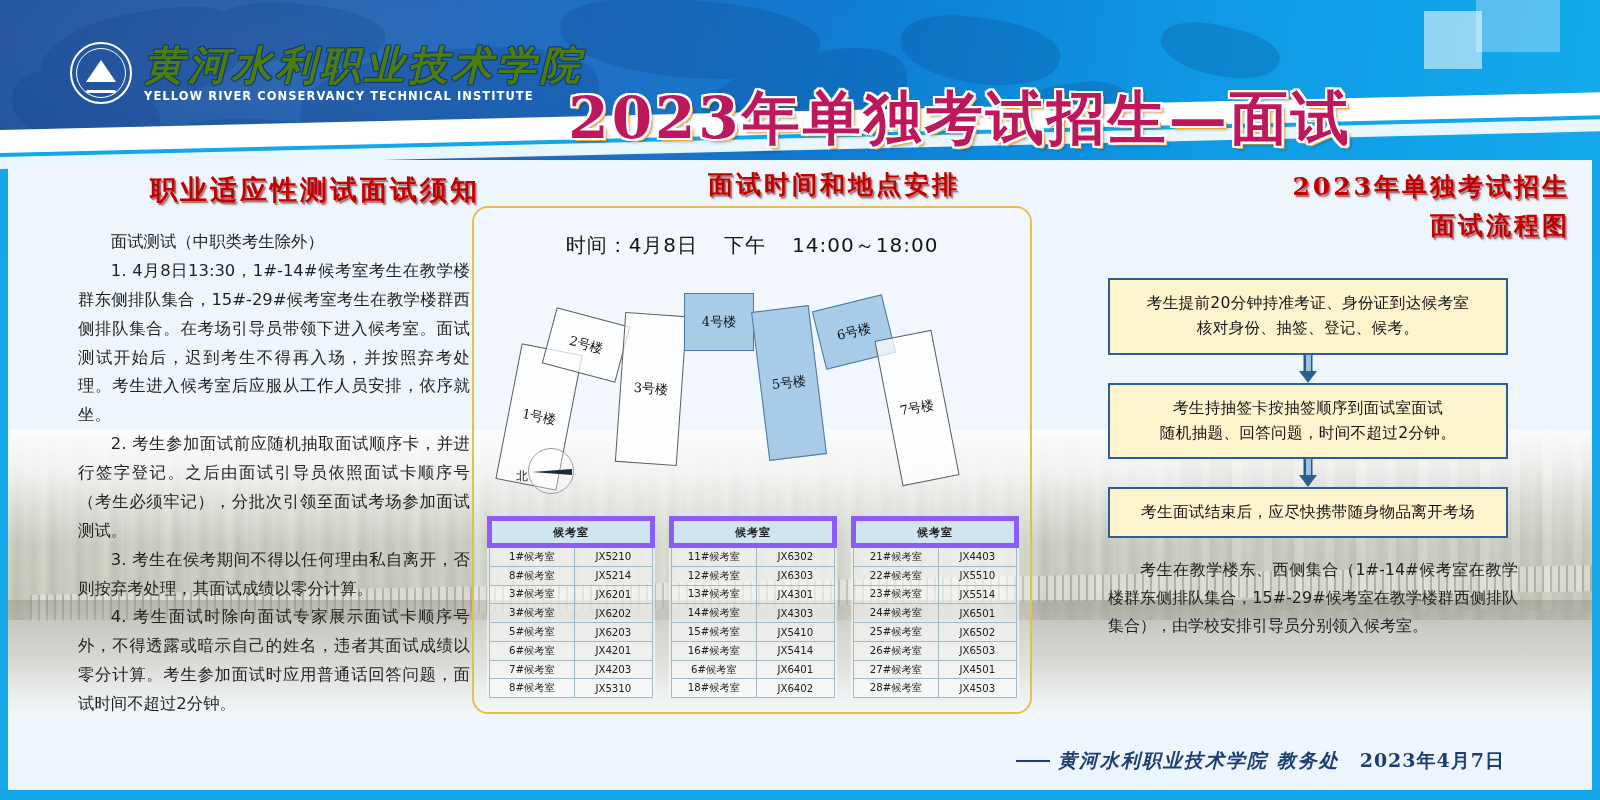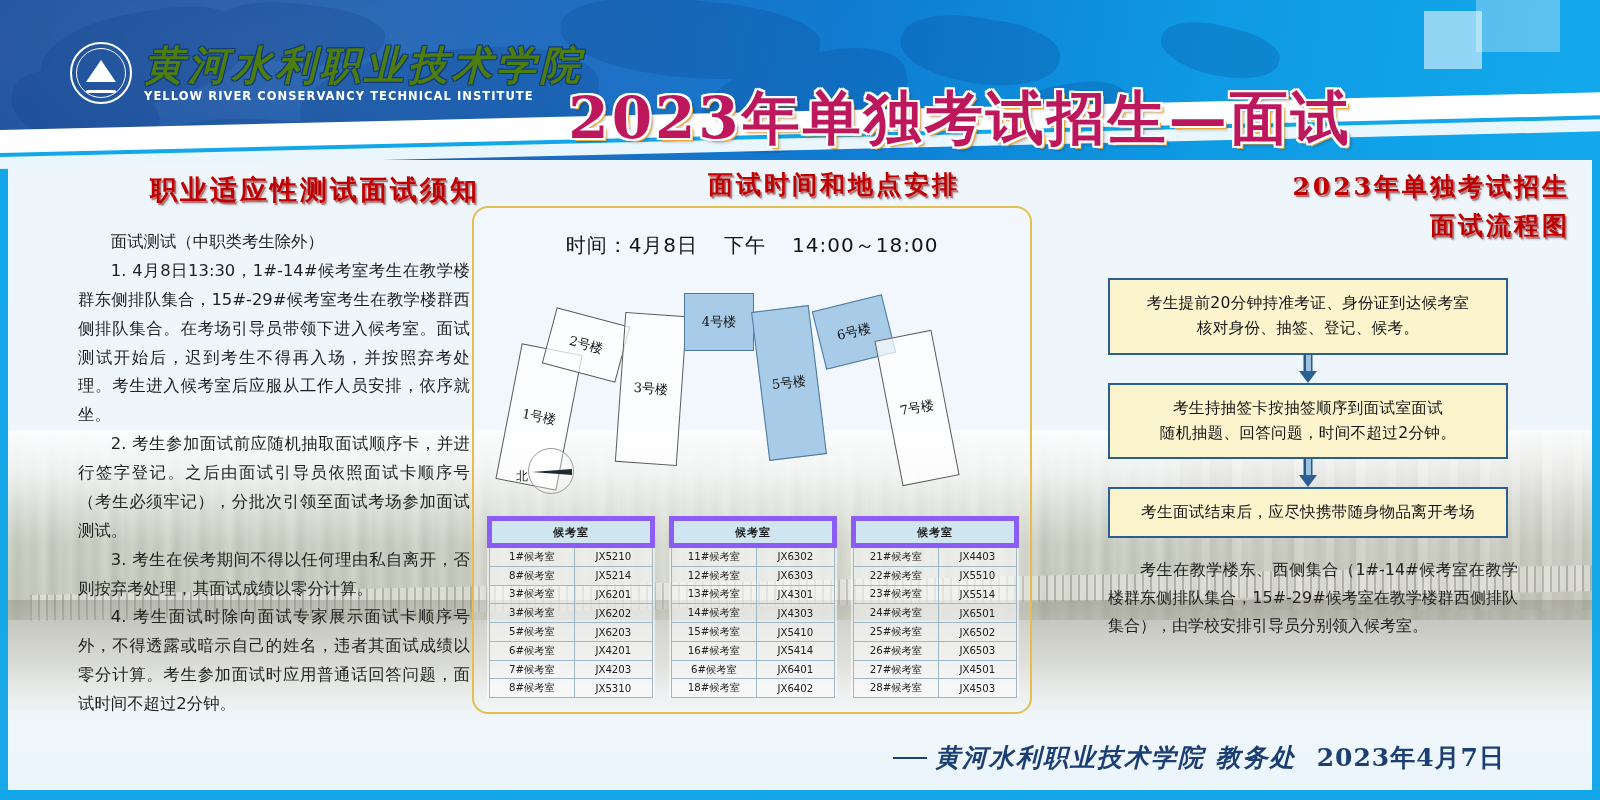--- a/index.html
+++ b/index.html
@@ -272,21 +272,21 @@
     font-size: 16px; line-height: 1.74; color: #1f1f1f; text-align: justify;
   }
   #right-note p.ind { text-indent: 2em; }
 
   
   .footer {
     position: absolute; z-index: 12; right: 95px; bottom: 26px;
     display: flex; align-items: center; gap: 6px;
     color: #1b3f72;
     font-family: "DejaVu Serif", "Liberation Serif", serif;
-    font-style: italic; font-weight: 700; font-size: 25px; letter-spacing: 2px;
+    font-style: italic; font-weight: 700; font-size: 19px; letter-spacing: 2px;
     white-space: nowrap;
   }
   .footer .dash { display: inline-block; width: 34px; height: 2px; background: #1b3f72; margin-right: 2px; }
   .footer .date { font-style: normal; letter-spacing: 1px; margin-left: 14px; }
 </style>
 </head>
 <body>
 
 <div id="poster">
 

